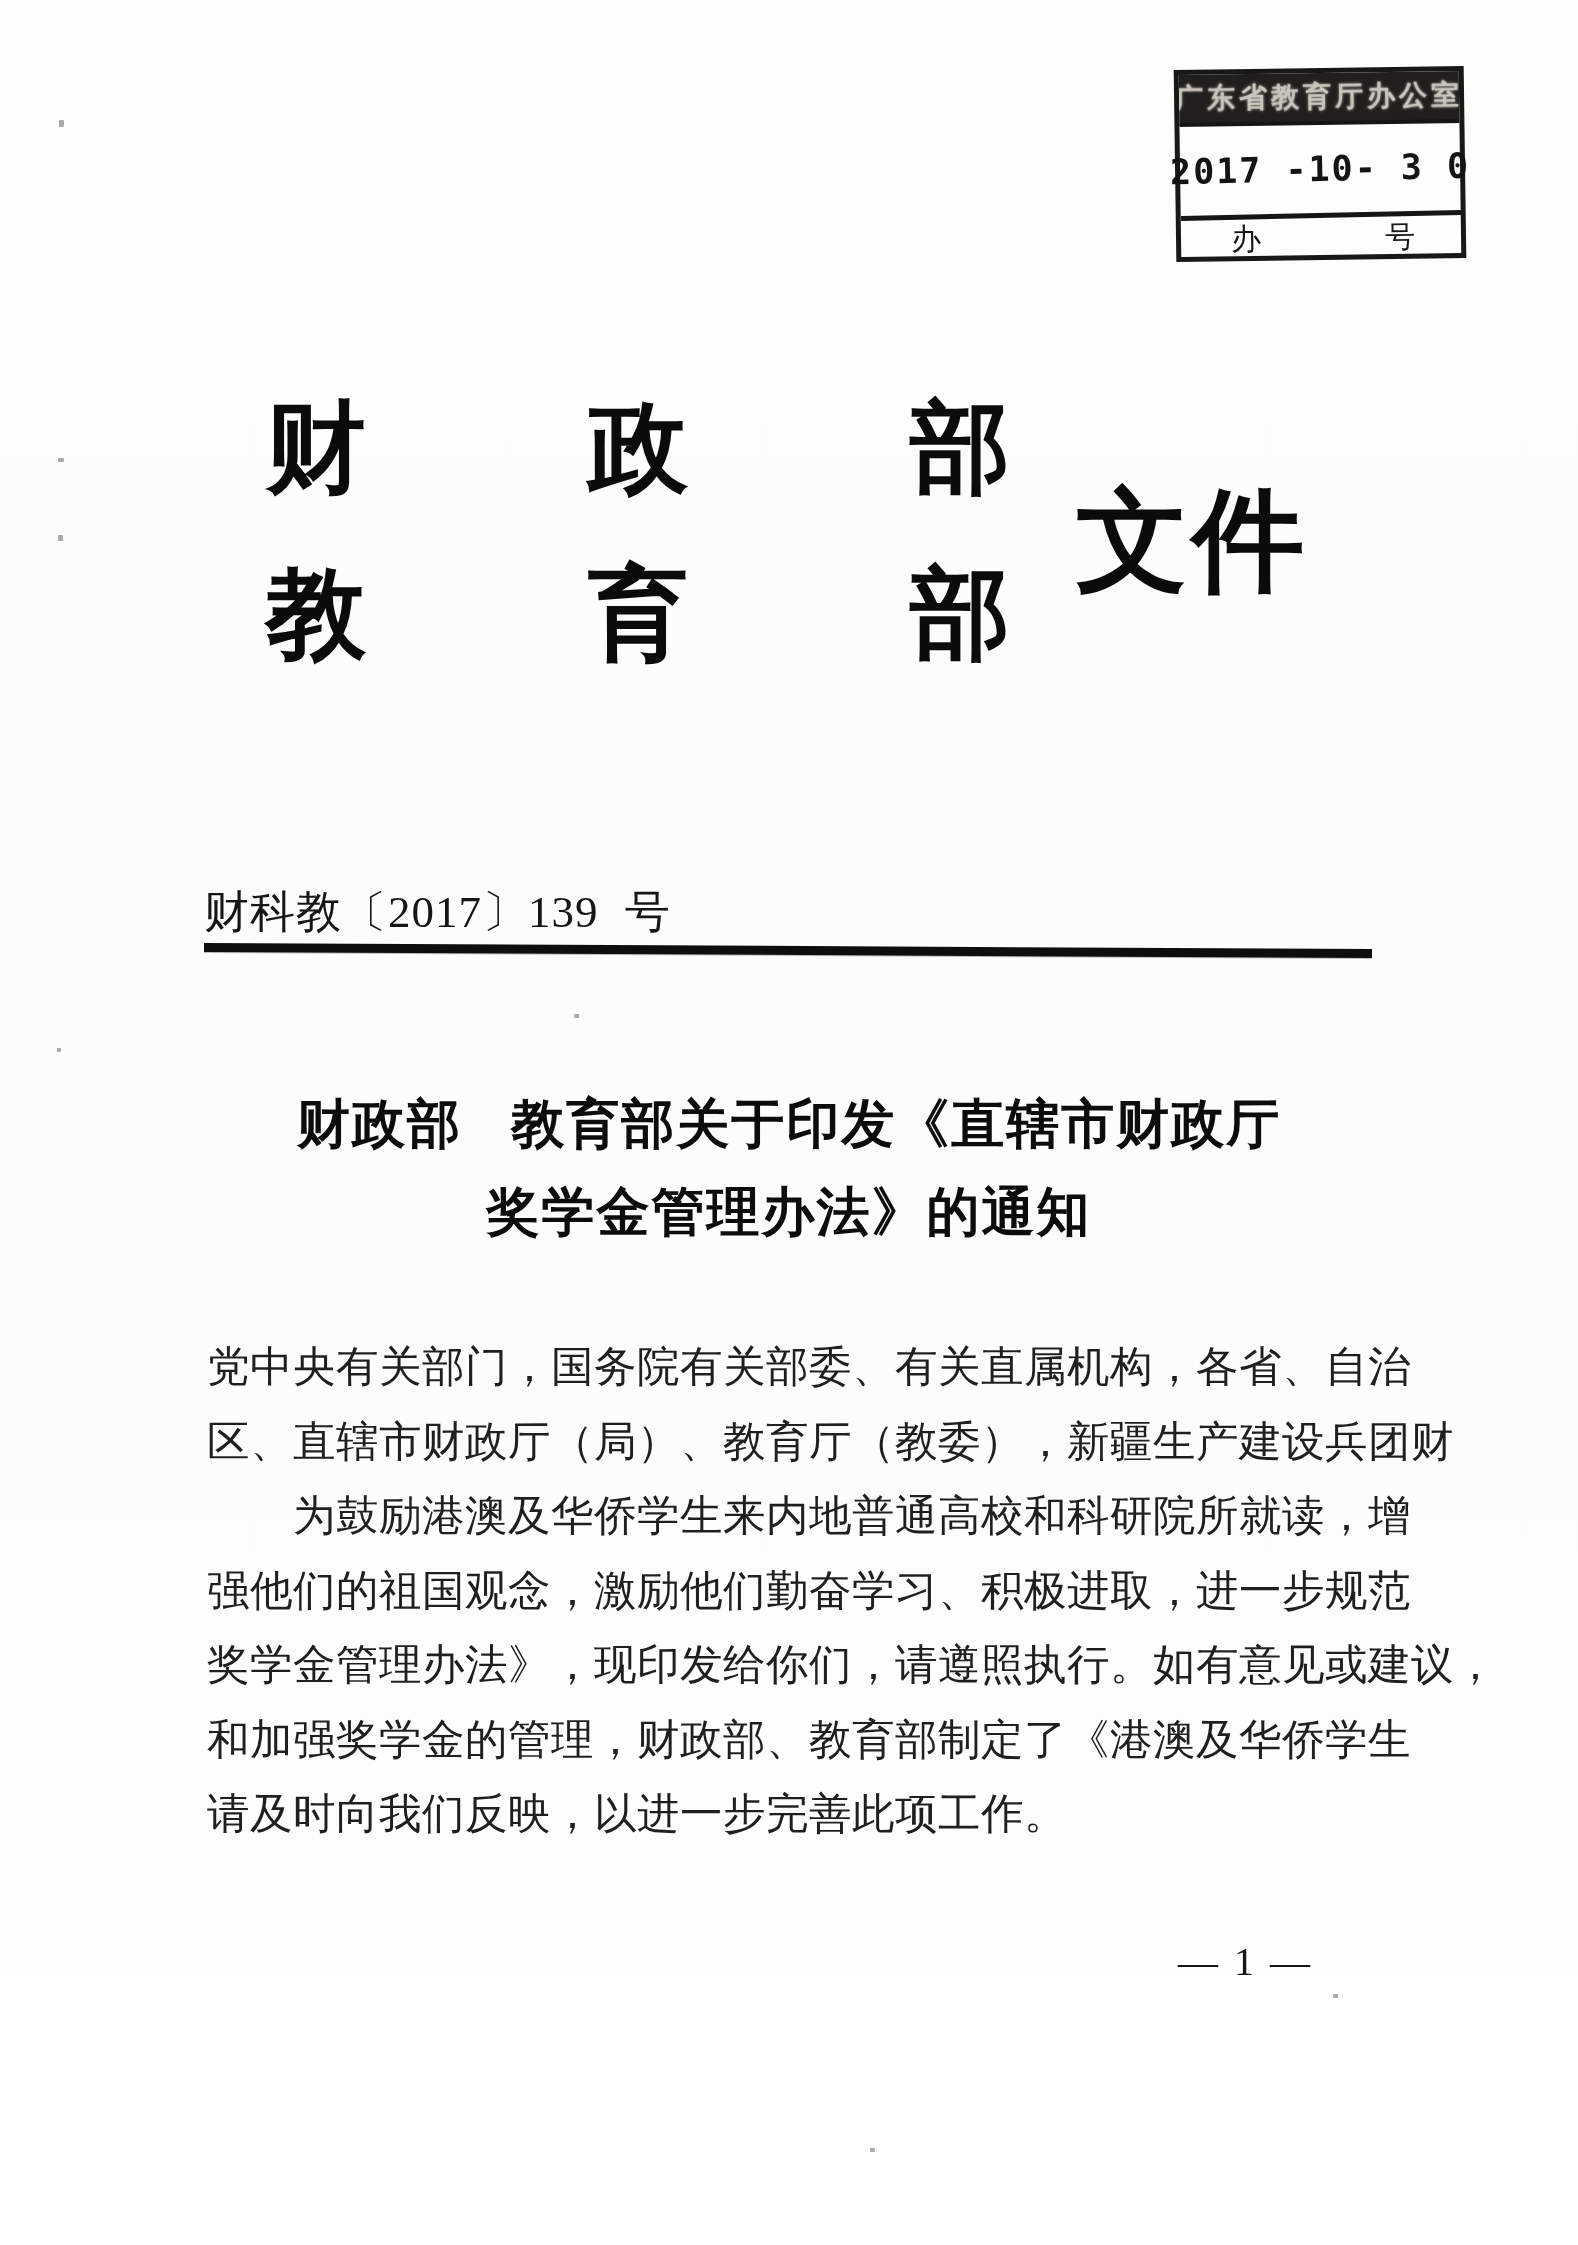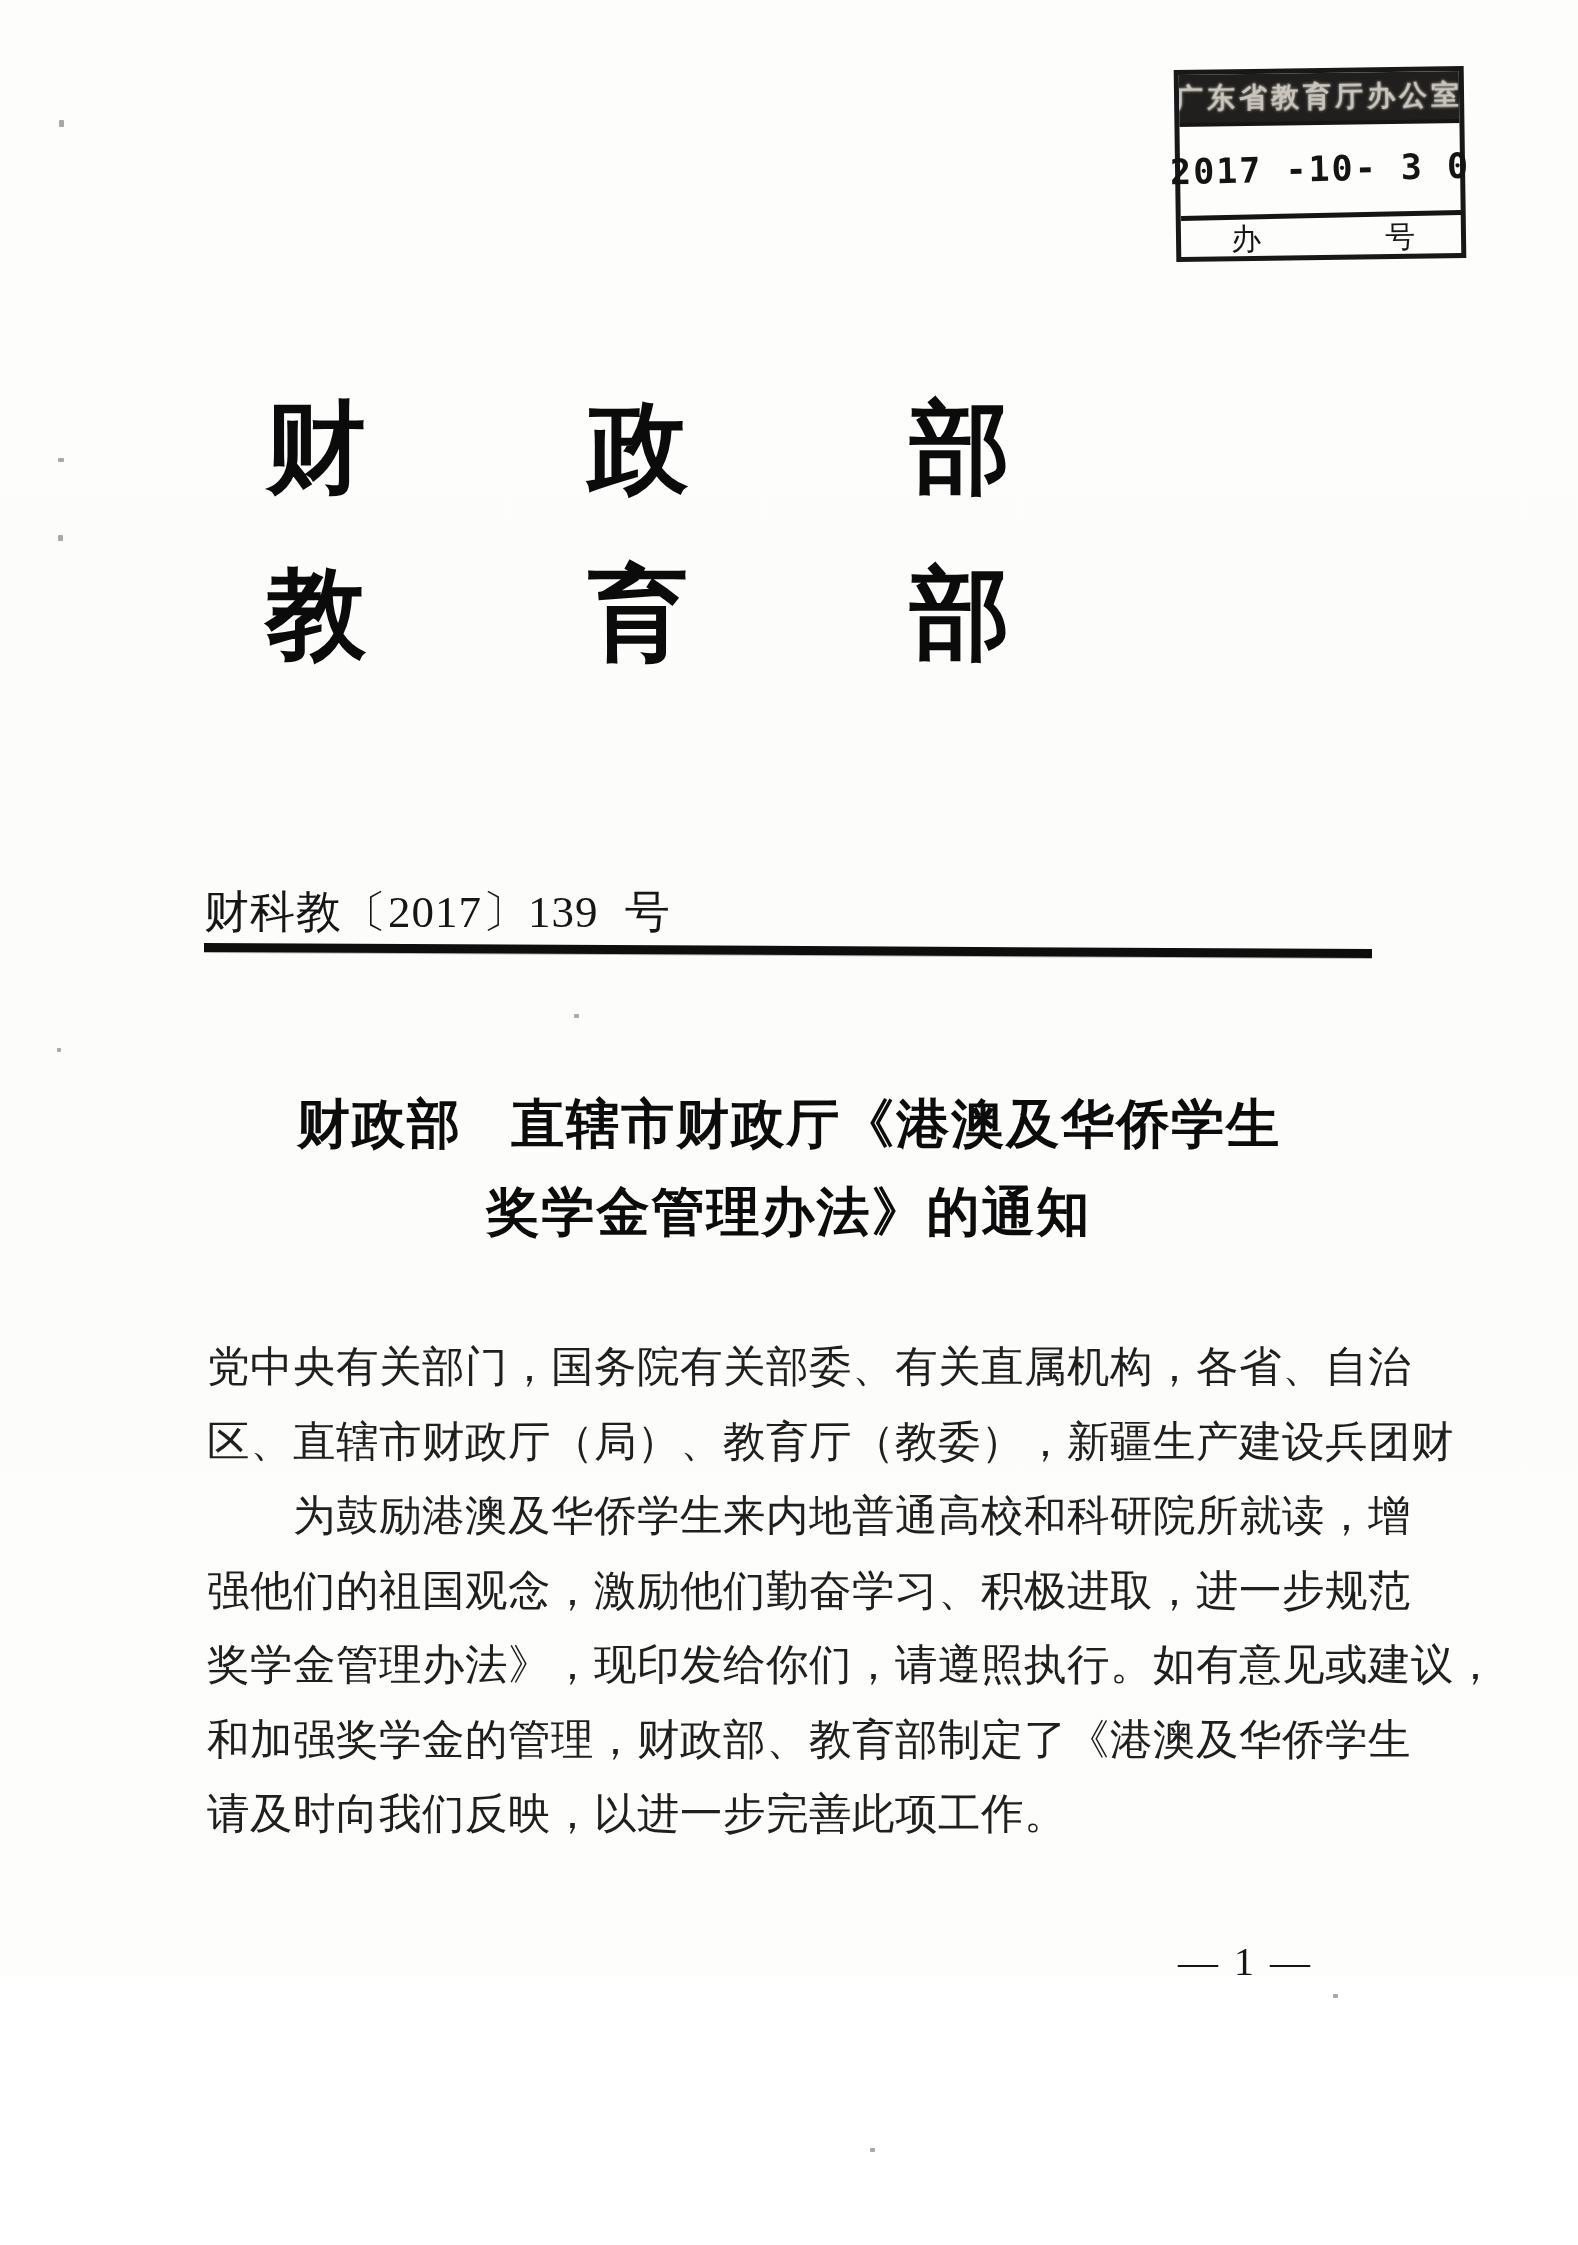--- a/index.html
+++ b/index.html
@@ -137,27 +137,28 @@
       <span>财</span>
       <span>政</span>
       <span>部</span>
     </div>
     <div class="min-row second">
       <span>教</span>
       <span>育</span>
       <span>部</span>
     </div>
   </div>
+  <div class="doc-word">文件</div>
 
   <div class="ref-number">财科教〔2017〕139 号</div>
 
   <div class="rule"></div>
 
   <div class="doc-title">
-    <div class="l1">财政部 直辖市财政厅《港澳及华侨学生</div>
+    <div class="l1">财政部 教育部关于印发《直辖市财政厅</div>
     <div class="l2">奖学金管理办法》的通知</div>
   </div>
 
   <div class="body-text">
     <div class="line">党中央有关部门，国务院有关部委、有关直属机构，各省、自治</div>
     <div class="line">区、直辖市财政厅（局）、教育厅（教委），新疆生产建设兵团财</div>
     <div class="line indent">为鼓励港澳及华侨学生来内地普通高校和科研院所就读，增</div>
     <div class="line">强他们的祖国观念，激励他们勤奋学习、积极进取，进一步规范</div>
     <div class="line">奖学金管理办法》，现印发给你们，请遵照执行。如有意见或建议，</div>
     <div class="line">和加强奖学金的管理，财政部、教育部制定了《港澳及华侨学生</div>

